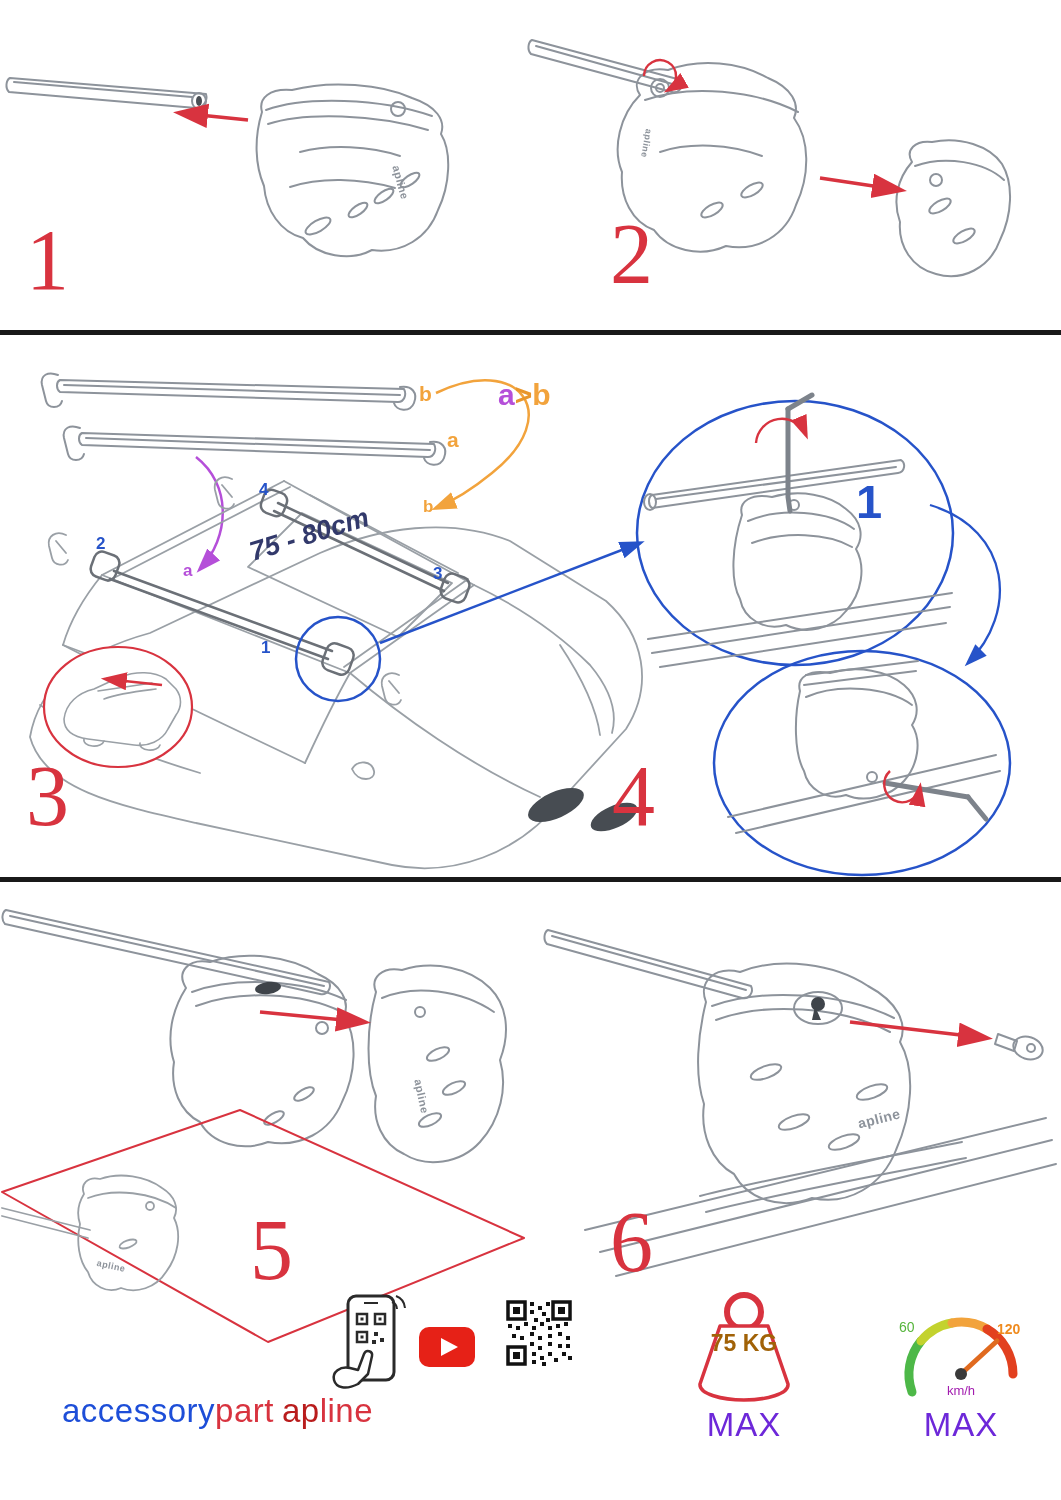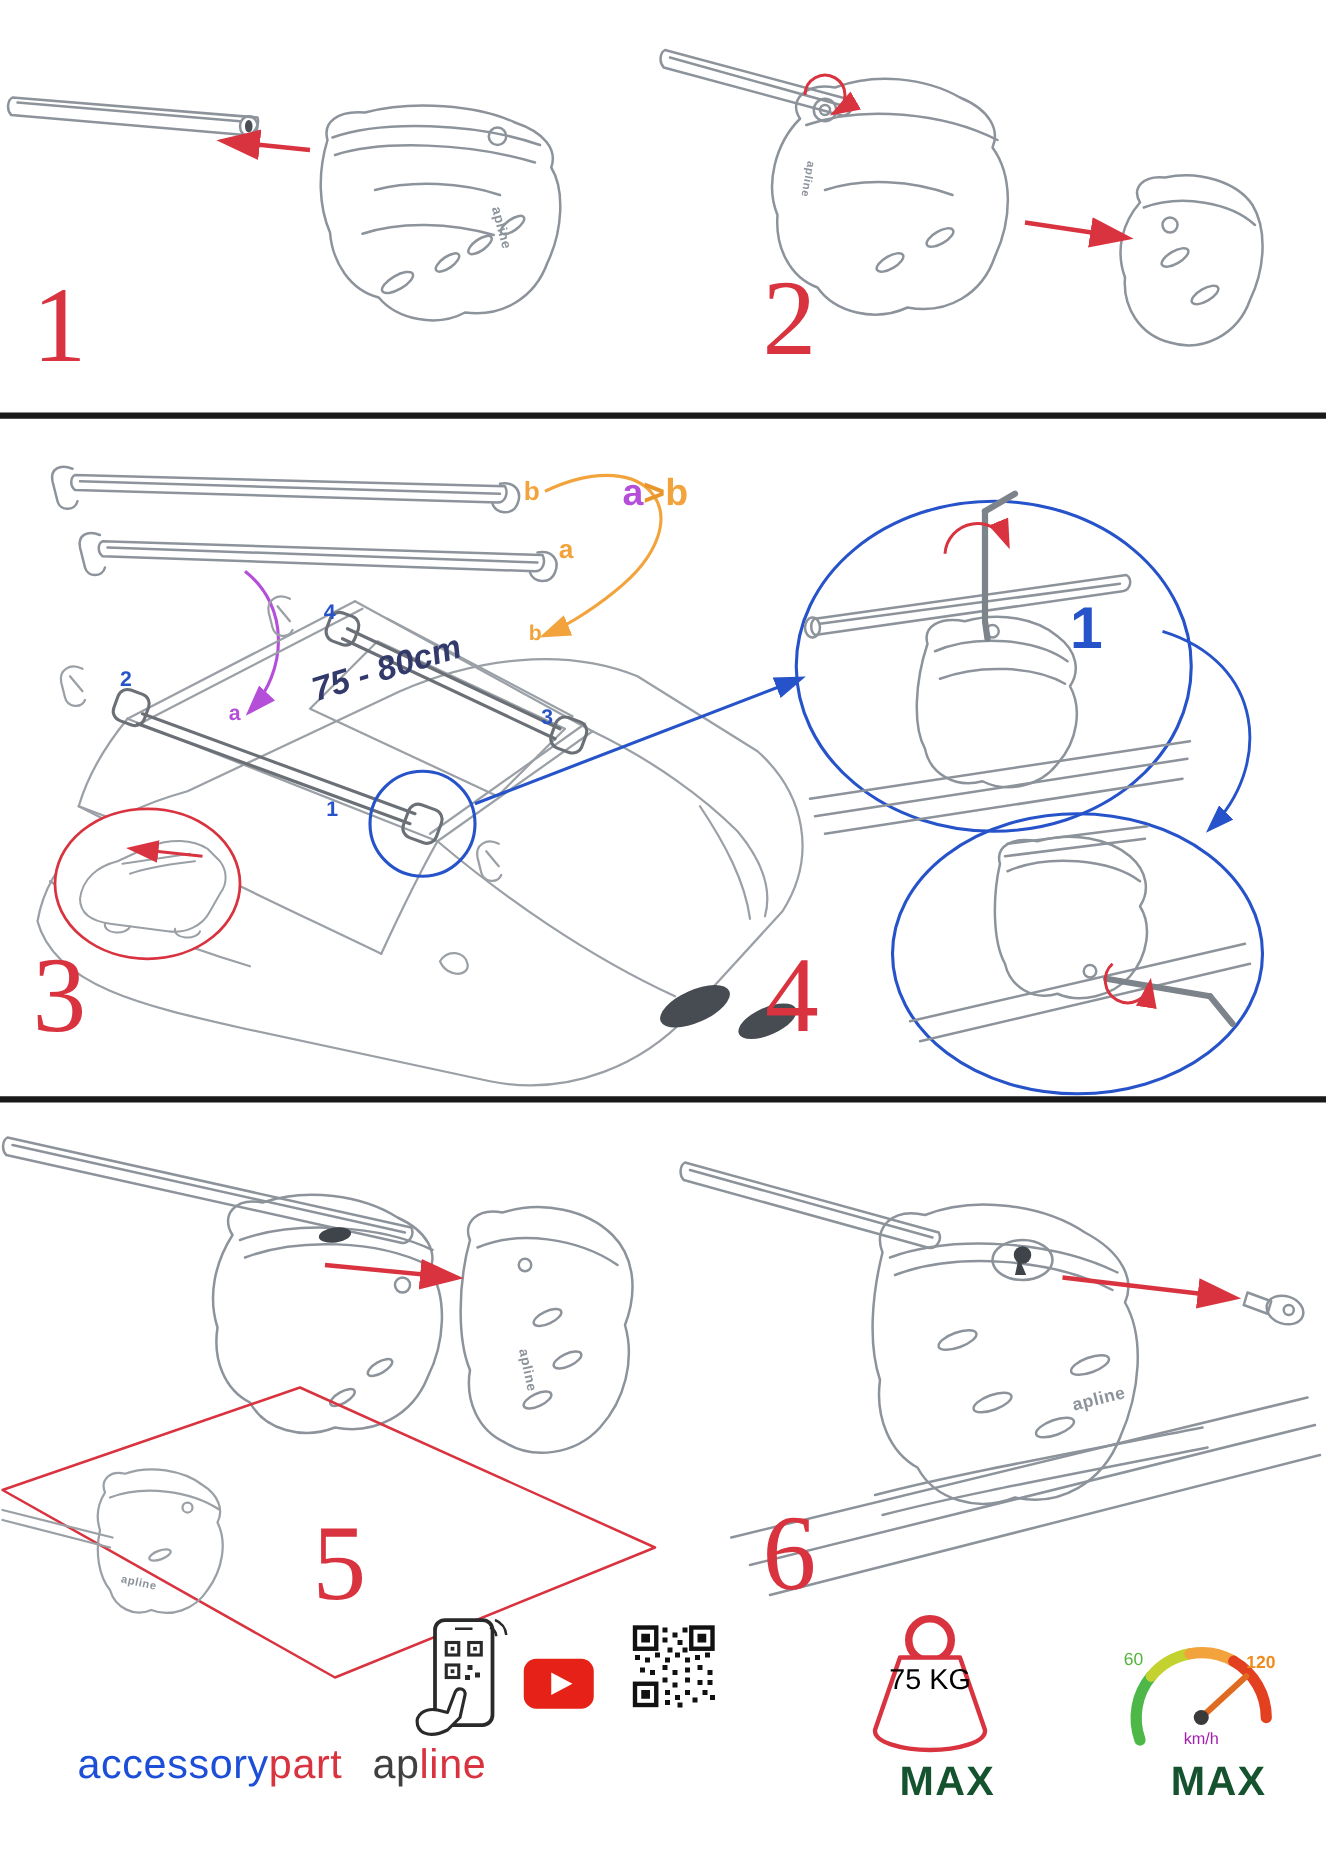--- a/index.html
+++ b/index.html
@@ -7,21 +7,21 @@
   .page{position:relative;width:1061px;height:1500px;background:#fff;overflow:hidden;
         font-family:"Liberation Sans",sans-serif;margin:0 auto}
   .abs{position:absolute}
   svg.abs{pointer-events:none}
   .num{font-family:"Liberation Serif",serif;font-size:86px;line-height:.95;color:#d8333f}
   .divider{position:absolute;left:0;width:1061px;height:5px;background:#191919}
   .pos{font-size:17px;font-weight:bold;color:#2653c9}
   .orange{color:#f2a33c}
   .purple{color:#b54fd9}
   .brandmark{font-size:11px;font-weight:bold;color:#8d939b;letter-spacing:.5px;transform-origin:left top}
-  .max{font-size:33px;font-weight:700;color:#14532d;letter-spacing:1px;text-align:right}
+  .max{font-size:33px;font-weight:400;color:#6d28d9;letter-spacing:1px;text-align:center}
 </style>
 </head>
 <body>
 
 <div class="page">
 
   <svg class="abs" style="left:0;top:0" width="1061" height="330" viewBox="0 0 1061 330">
     <defs>
       <marker id="aR" markerWidth="12" markerHeight="10" refX="8" refY="3.5" orient="auto">
           <path d="M0,0 L10,3.5 L0,7 Z" fill="#d8333f"></path>
@@ -283,21 +283,21 @@
     <path d="M850,132 L986,148" stroke="#d8333f" stroke-width="3.5" fill="none" marker-end="url(#bR)"></path>
   </svg>
 
   <div class="abs num" style="left:250px;top:1210px">5</div>
   <div class="abs num" style="left:610px;top:1202px">6</div>
   <div class="abs brandmark" style="left:424px;top:1078px;transform:rotate(78deg)">apline</div>
   <div class="abs brandmark" style="left:98px;top:1258px;transform:rotate(12deg);font-size:9px">apline</div>
   <div class="abs brandmark" style="left:856px;top:1116px;transform:rotate(-14deg);font-size:14px">apline</div>
 
   <div class="abs" style="left:62px;top:1392px;font-size:33px;font-weight:500;letter-spacing:.5px">
-    <span style="color:#1d4ed8">accessory</span><span style="color:#d8333f">part</span><span style="color:#404040;margin-left:24px">ap</span><span style="color:#d8333f">line</span>
+    <span style="color:#1d4ed8">accessory</span><span style="color:#d8333f">part</span><span style="color:#b91c1c;margin-left:8px">ap</span><span style="color:#d8333f">line</span>
   </div>
 
   <svg class="abs" style="left:328px;top:1292px" width="80" height="105" viewBox="0 0 80 105">
     <rect x="20" y="4" width="46" height="84" rx="8" fill="#fff" stroke="#2a2a2a" stroke-width="3"></rect>
     <line x1="36" y1="11" x2="50" y2="11" stroke="#2a2a2a" stroke-width="2"></line>
     <g stroke="#2a2a2a" stroke-width="2.5" fill="none">
       <rect x="29" y="22" width="10" height="10"></rect>
         <rect x="47" y="22" width="10" height="10"></rect>
         <rect x="29" y="40" width="10" height="10"></rect>
     </g>
@@ -365,21 +365,21 @@
         <rect x="64" y="58" width="4" height="4"></rect>
         <rect x="28" y="62" width="4" height="4"></rect>
         <rect x="38" y="64" width="4" height="4"></rect>
     </g>
   </svg>
 
   <svg class="abs" style="left:682px;top:1286px" width="125" height="125" viewBox="0 0 125 125">
     <circle cx="62" cy="26" r="17" fill="none" stroke="#d8333f" stroke-width="6"></circle>
     <path d="M38,40 L86,40 L106,98 C107,108 84,114 62,114 C40,114 17,108 18,98 Z" fill="#fff" stroke="#d8333f" stroke-width="3.5" stroke-linejoin="round"></path>
   </svg>
-  <div class="abs" style="left:700px;top:1330px;width:88px;text-align:center;font-size:23px;font-weight:400;color:#000000">75 KG</div>
+  <div class="abs" style="left:700px;top:1330px;width:88px;text-align:center;font-size:23px;font-weight:700;color:#a16207">75 KG</div>
   <div class="abs max" style="left:692px;top:1406px;width:104px">MAX</div>
 
   <svg class="abs" style="left:876px;top:1282px" width="170" height="135" viewBox="0 0 170 135">
     <g fill="none" stroke-width="9" stroke-linecap="round">
       <path d="M36,110 A52,52 0 0 1 45,59" stroke="#4db848"></path>
       <path d="M45,59 A52,52 0 0 1 76,41" stroke="#c3d22e"></path>
       <path d="M76,41 A52,52 0 0 1 111,47" stroke="#f2a33c"></path>
       <path d="M111,47 A52,52 0 0 1 137,92" stroke="#e2401f"></path>
     </g>
     <path d="M85,92 L121,59" stroke="#e06a1f" stroke-width="5" stroke-linecap="round"></path>

